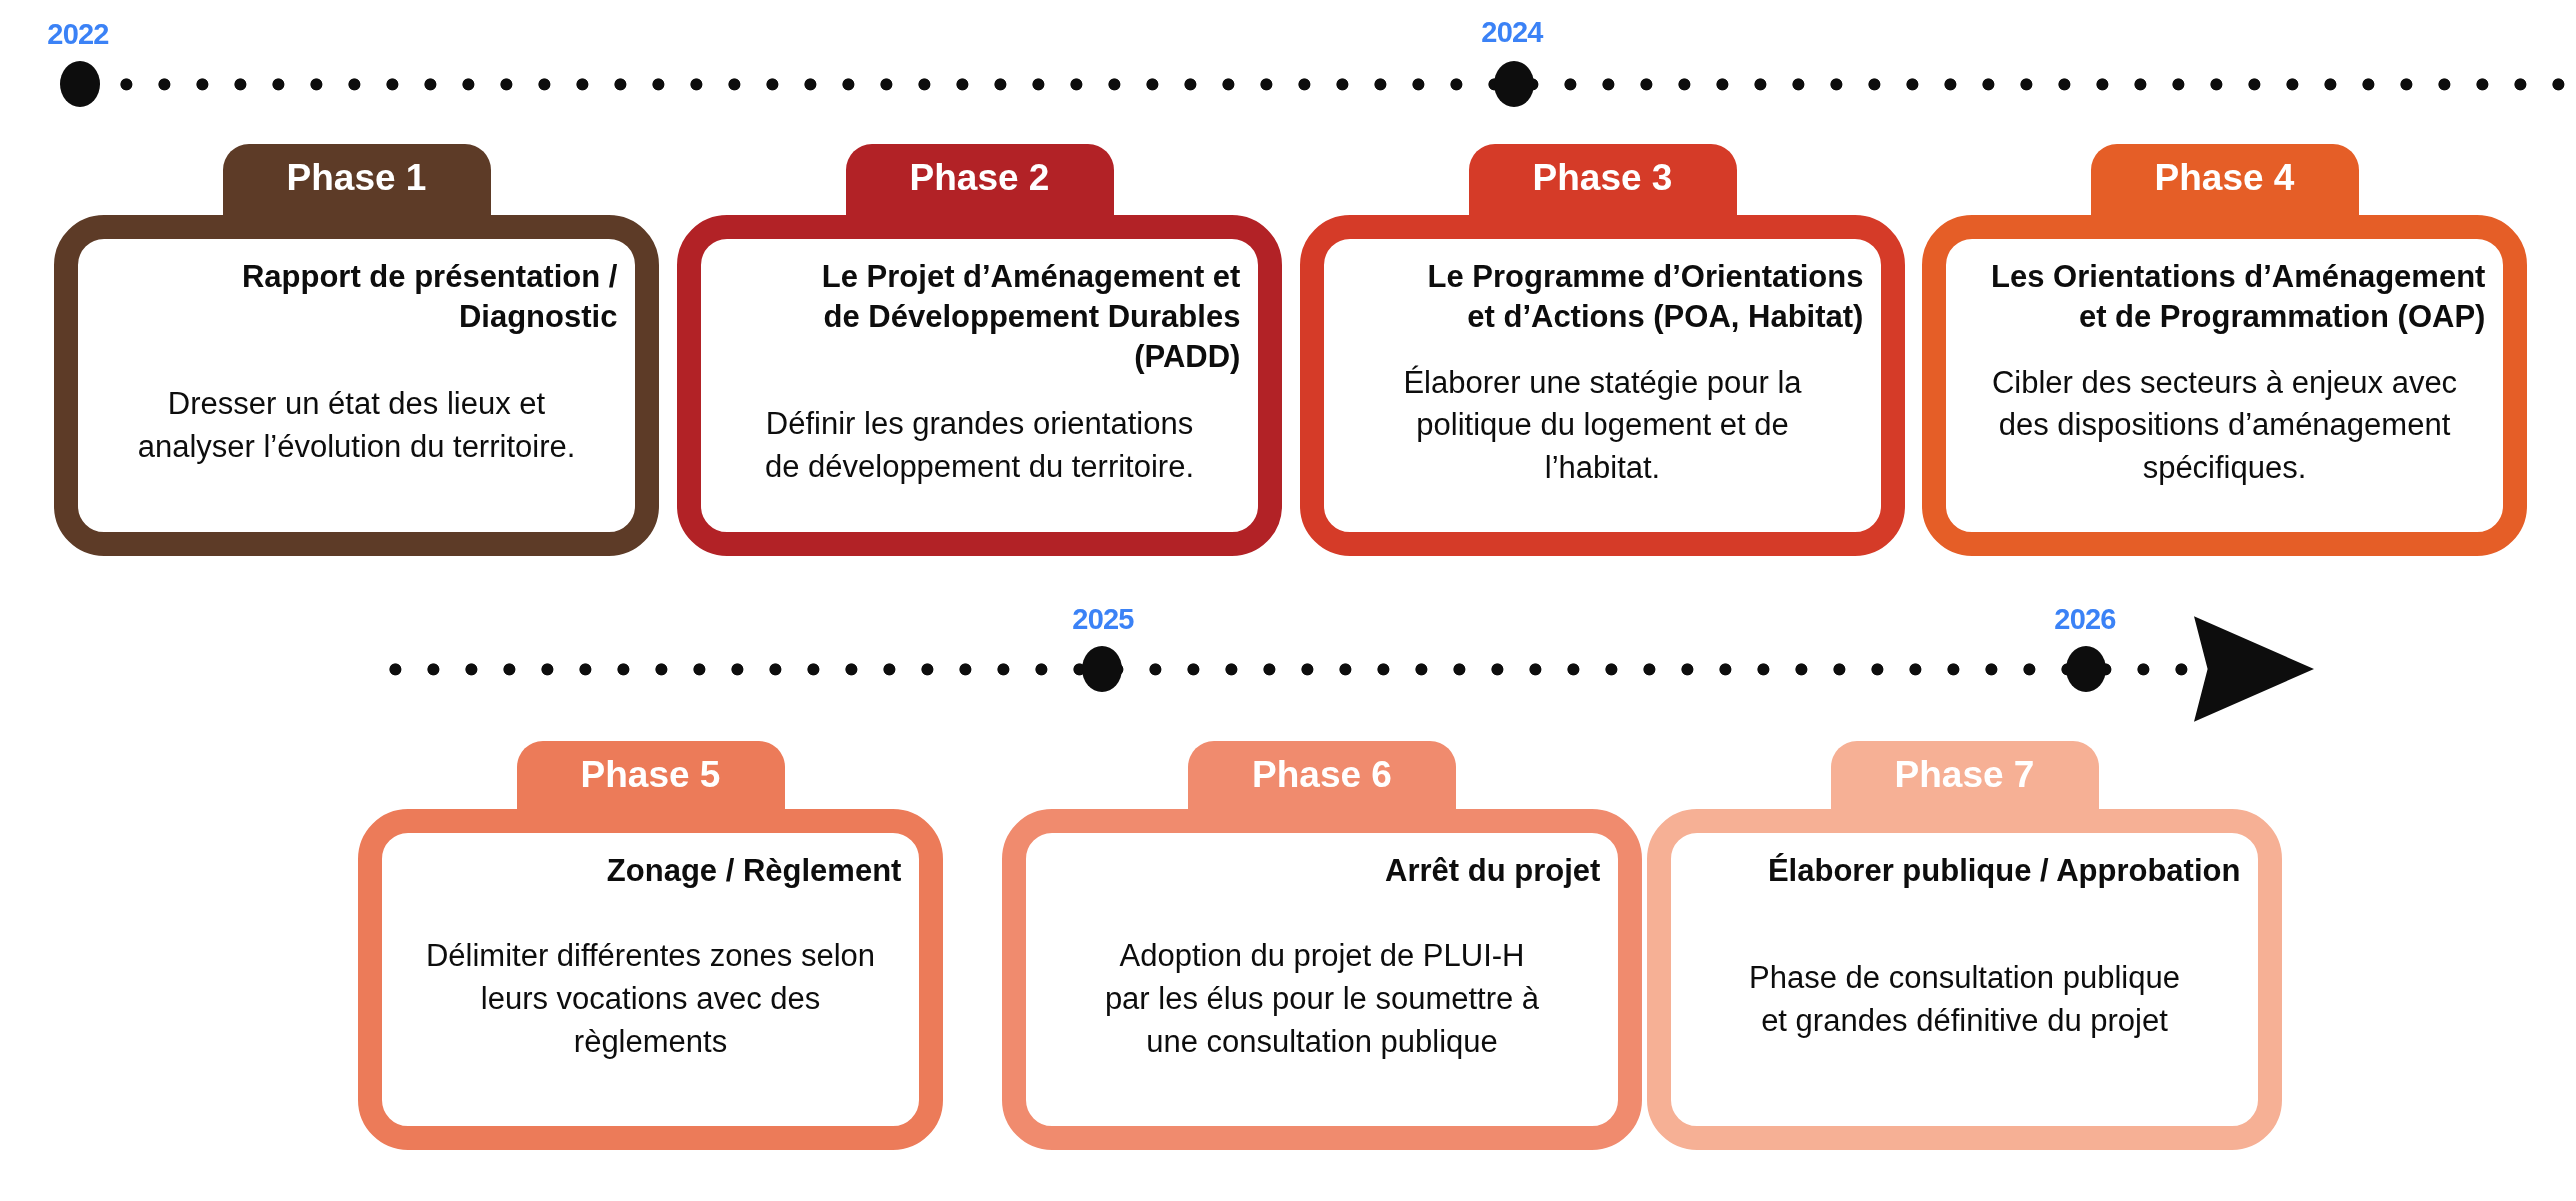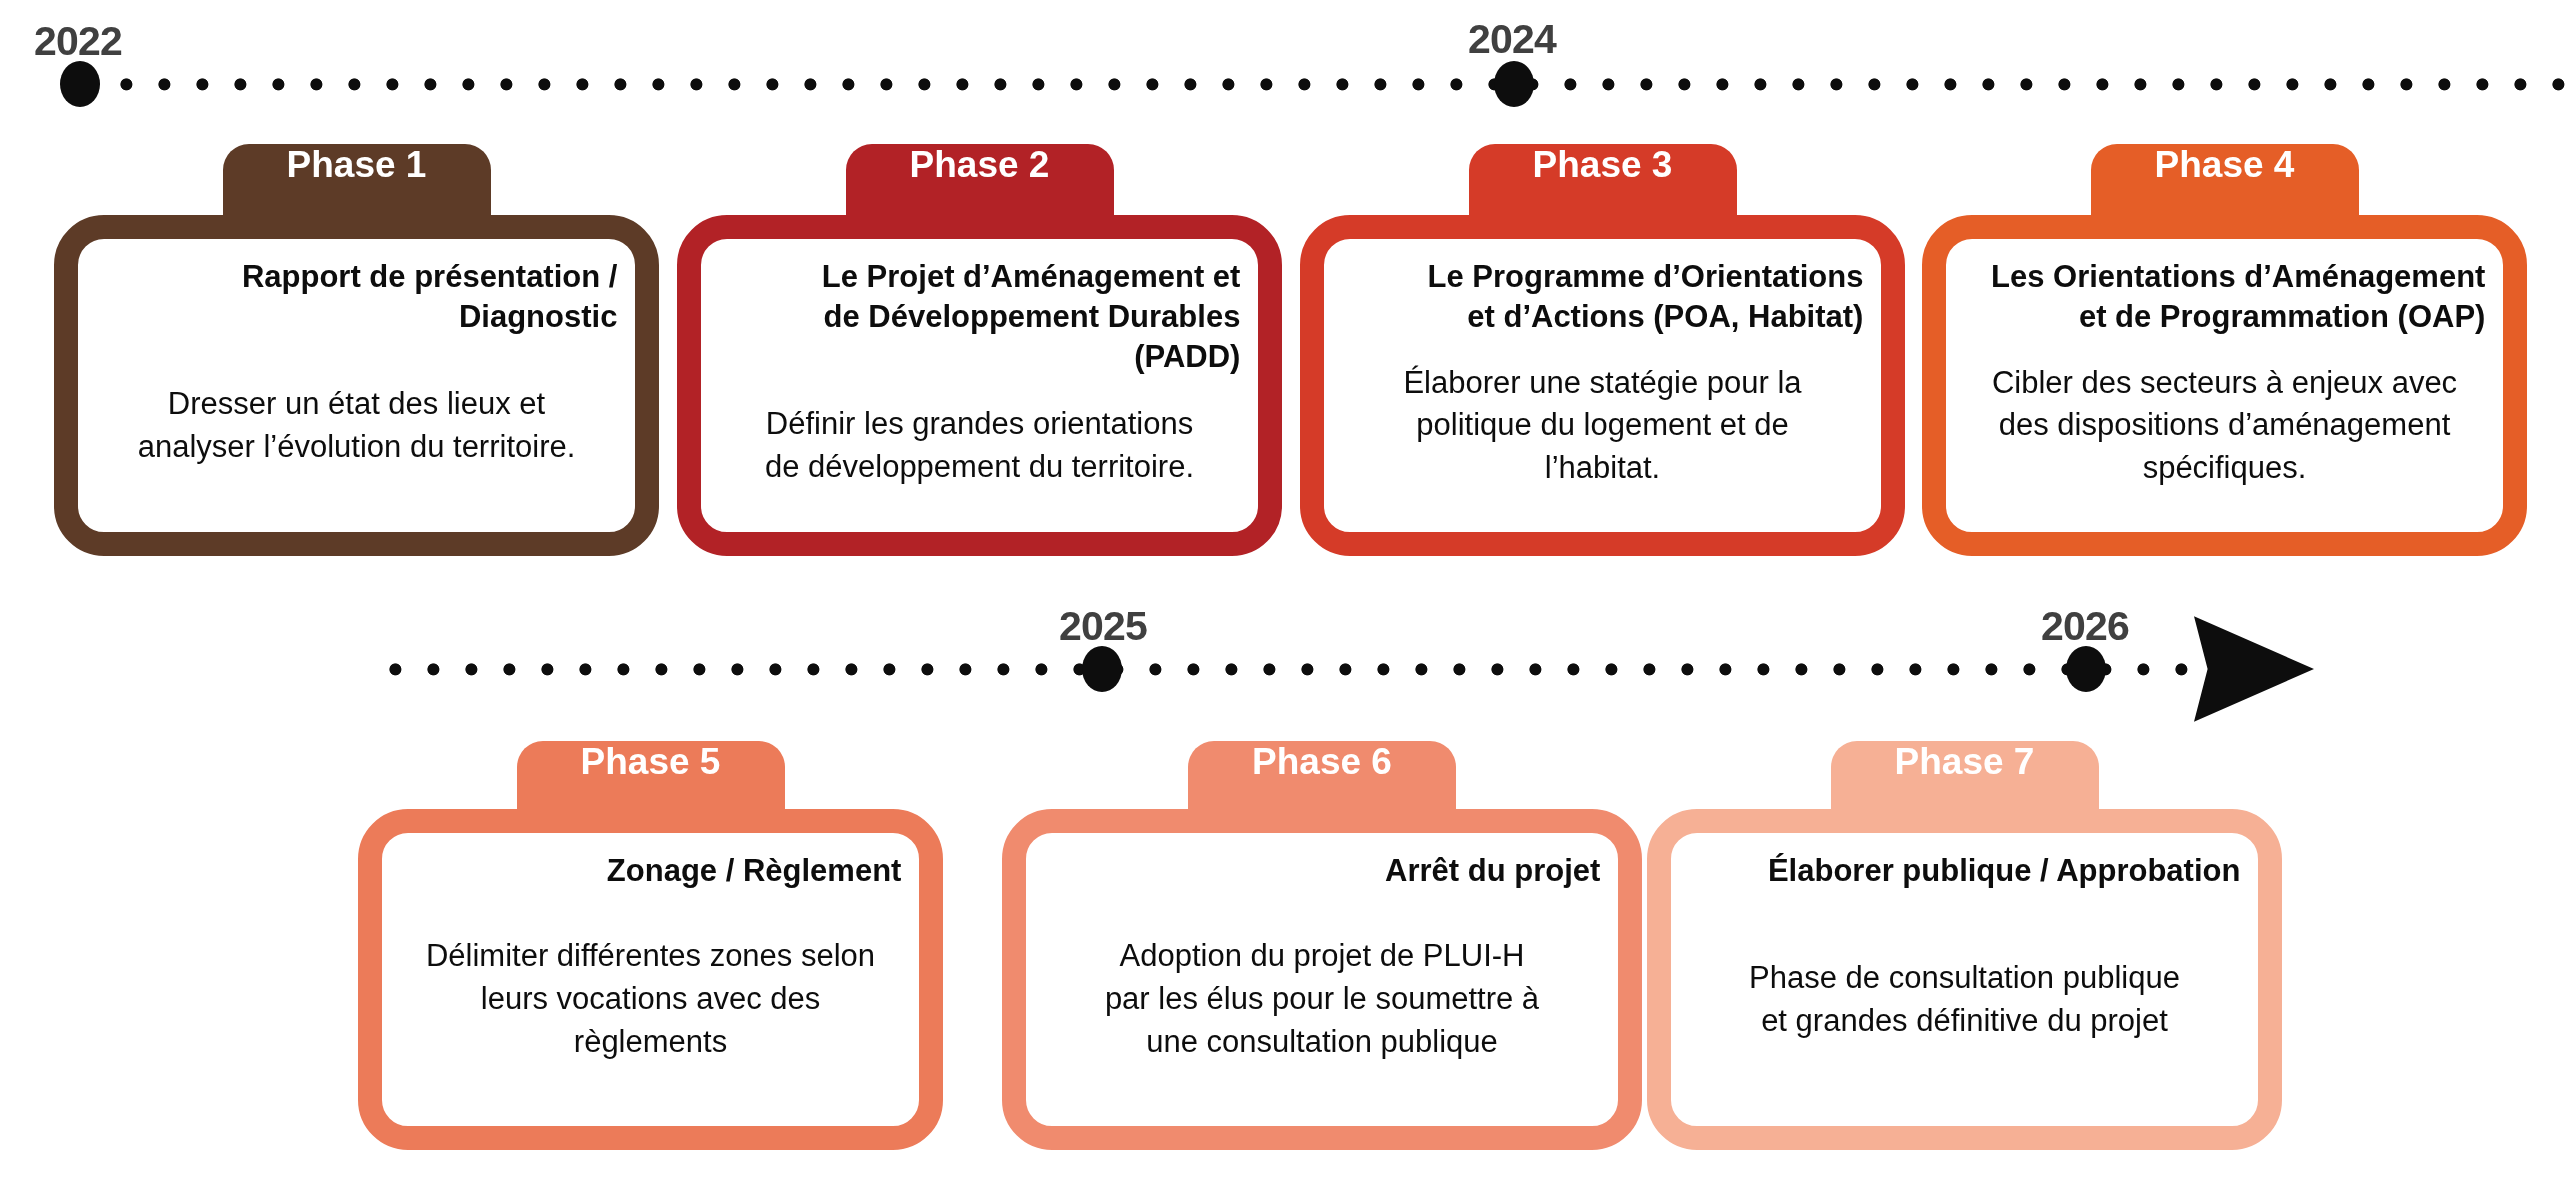--- a/index.html
+++ b/index.html
@@ -3,41 +3,41 @@
 <meta charset="utf-8">
 <style>
   html,body{margin:0;padding:0;background:#ffffff;}
   .stage{
     position:relative;width:2576px;height:1202px;background:#ffffff;overflow:hidden;
     font-family:"Liberation Sans","DejaVu Sans",sans-serif;color:#111;
   }
   
   .year{
     position:absolute;transform:translateX(-50%);
-    font-size:41px;font-weight:700;letter-spacing:-0.8px;color:#404040;white-space:nowrap;
+    font-size:29px;font-weight:700;letter-spacing:-0.8px;color:#3b82f6;white-space:nowrap;
   }
   .dotline{
     position:absolute;height:13px;
     background-image:radial-gradient(circle at 6.4px 6.4px,#0d0d0d 5.6px,transparent 6.4px);
     background-size:38px 13px;background-repeat:repeat-x;
   }
   .bigdot{
     position:absolute;width:40px;height:46px;border-radius:50%;
     background:#0d0d0d;transform:translate(-50%,-50%);
   }
   .arrow{position:absolute;}
   
   .phase{position:absolute;height:411px;}
   .tab{
     position:absolute;top:0;left:50%;transform:translateX(-50%);
     width:268px;height:128px;background:var(--c);
     border-radius:26px 26px 0 0;text-align:center;
   }
   .tab-label{
-    display:block;font-size:37px;font-weight:700;color:#ffffff;
+    display:block;padding-top:13px;font-size:37px;font-weight:700;color:#ffffff;
   }
   .card{
     position:absolute;left:0;top:71px;width:100%;height:341px;box-sizing:border-box;
     background:#ffffff;border:24px solid var(--c);border-radius:50px;
   }
   .card-inner{
     height:100%;box-sizing:border-box;padding:11.2px 17.6px 13px;
     display:flex;flex-direction:column;
   }
   .card-title{

